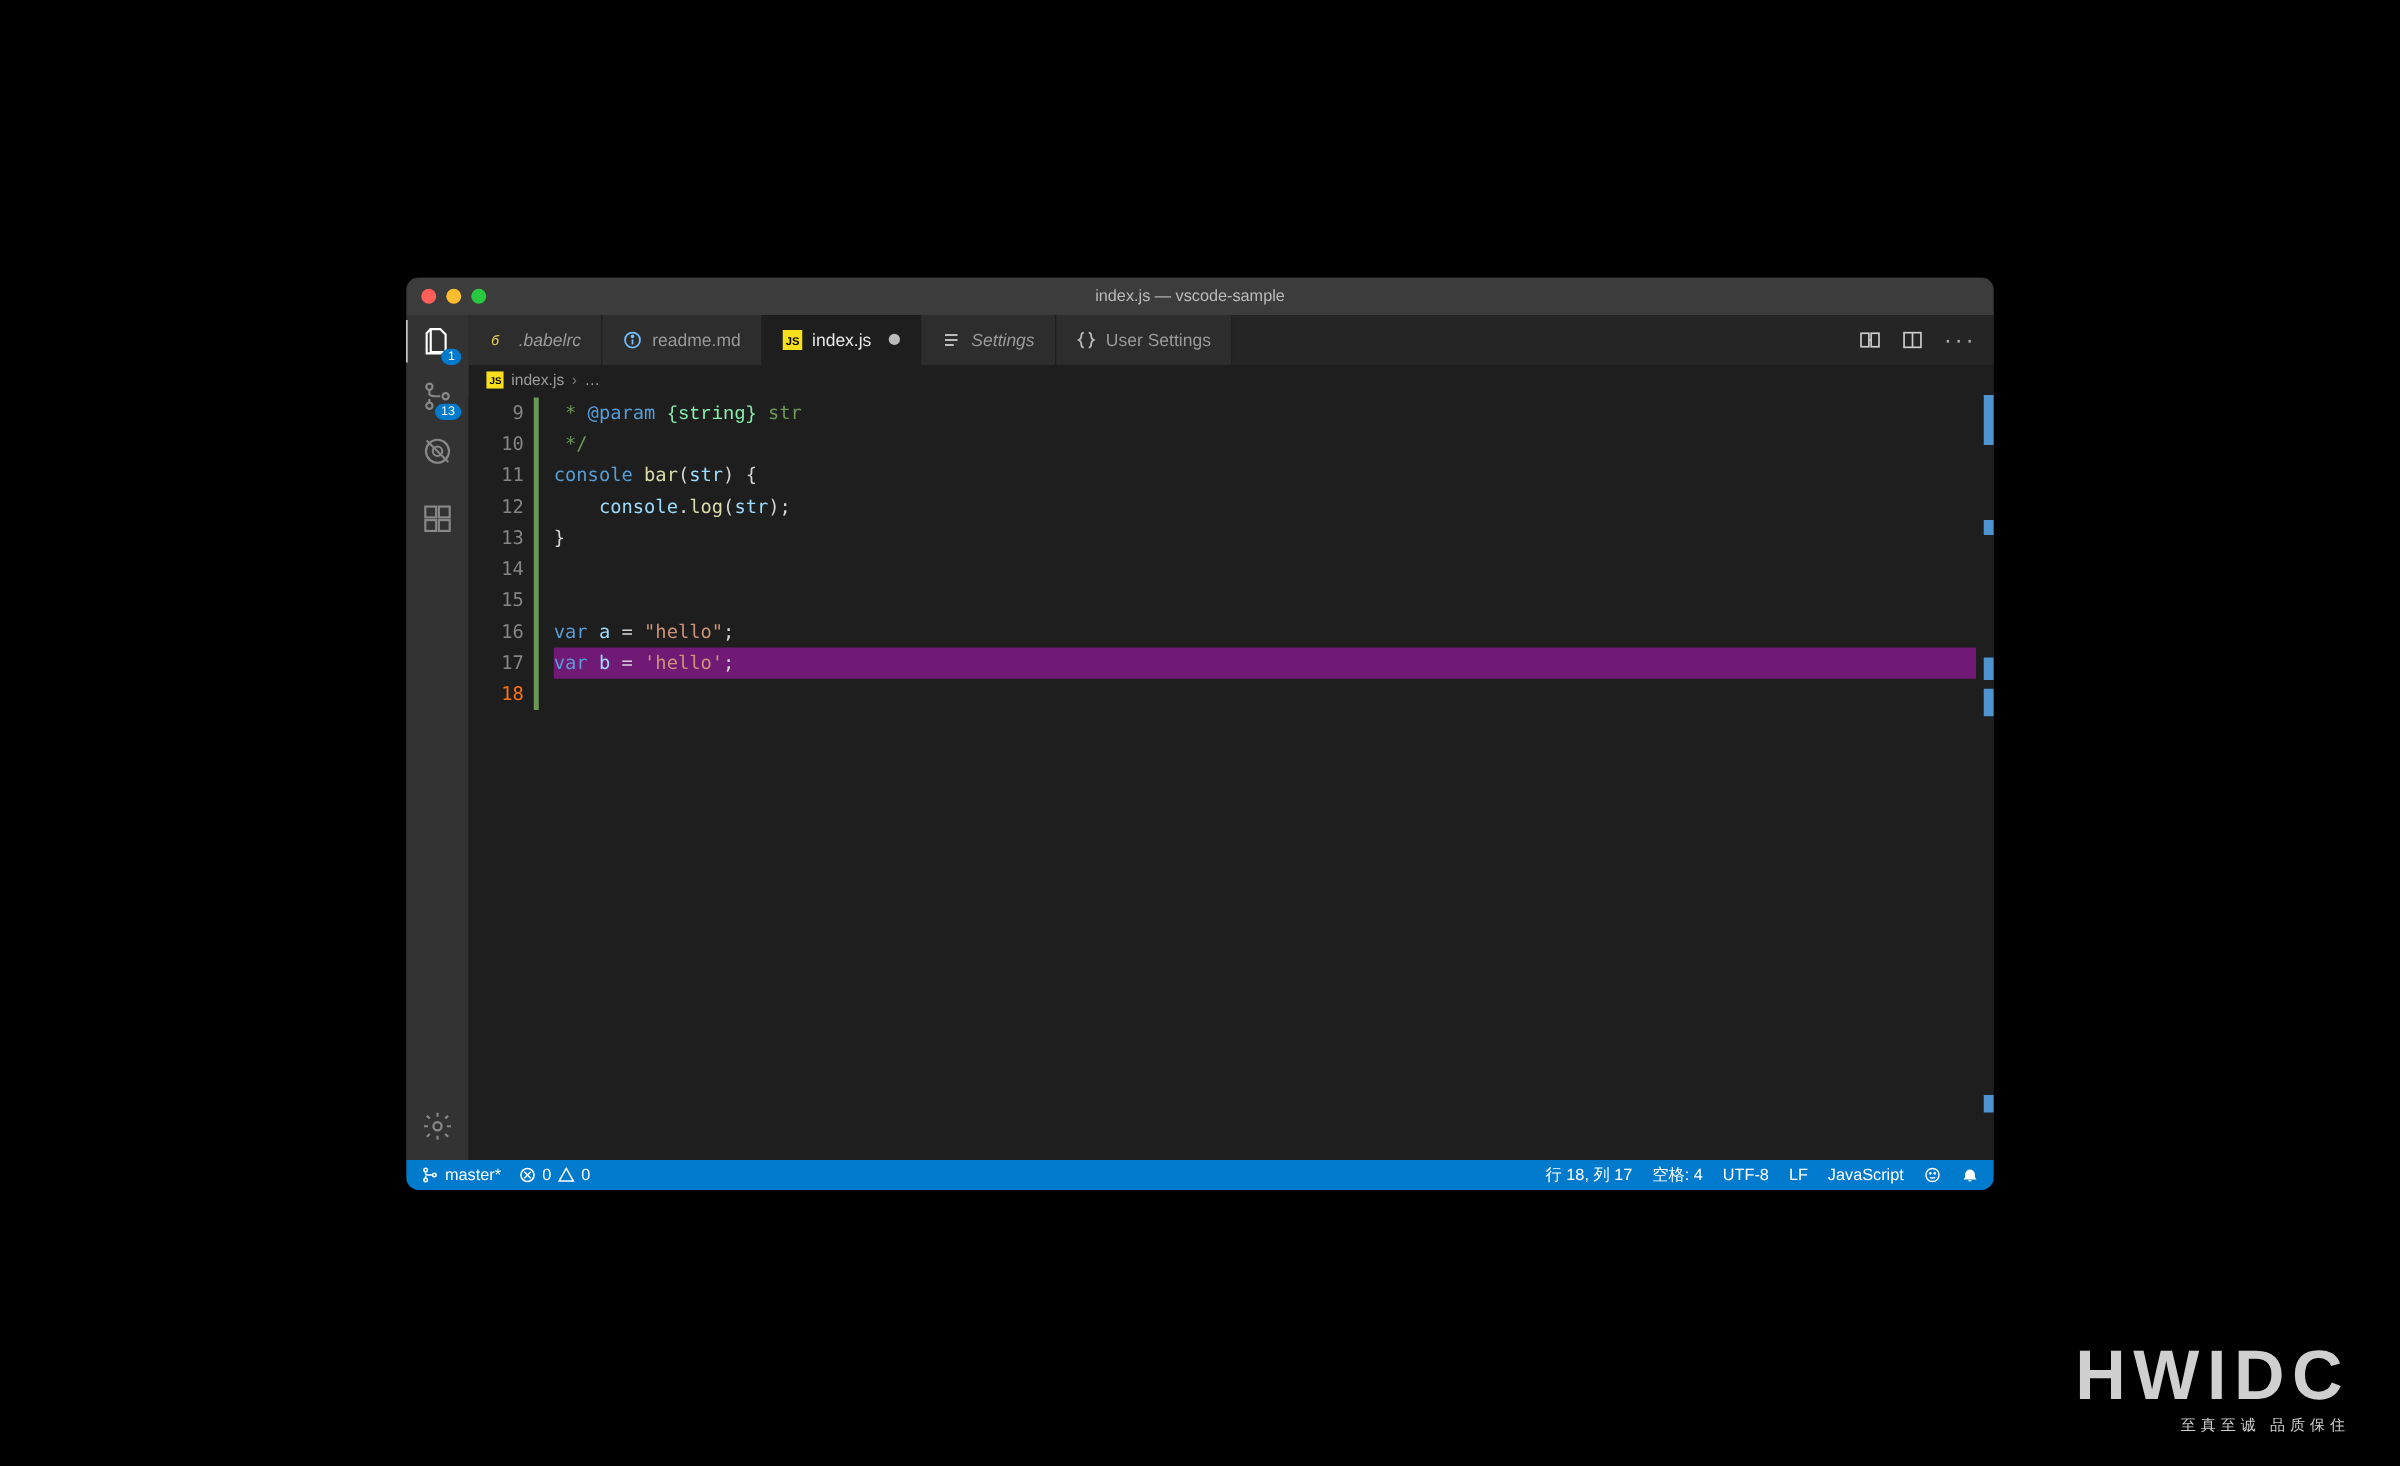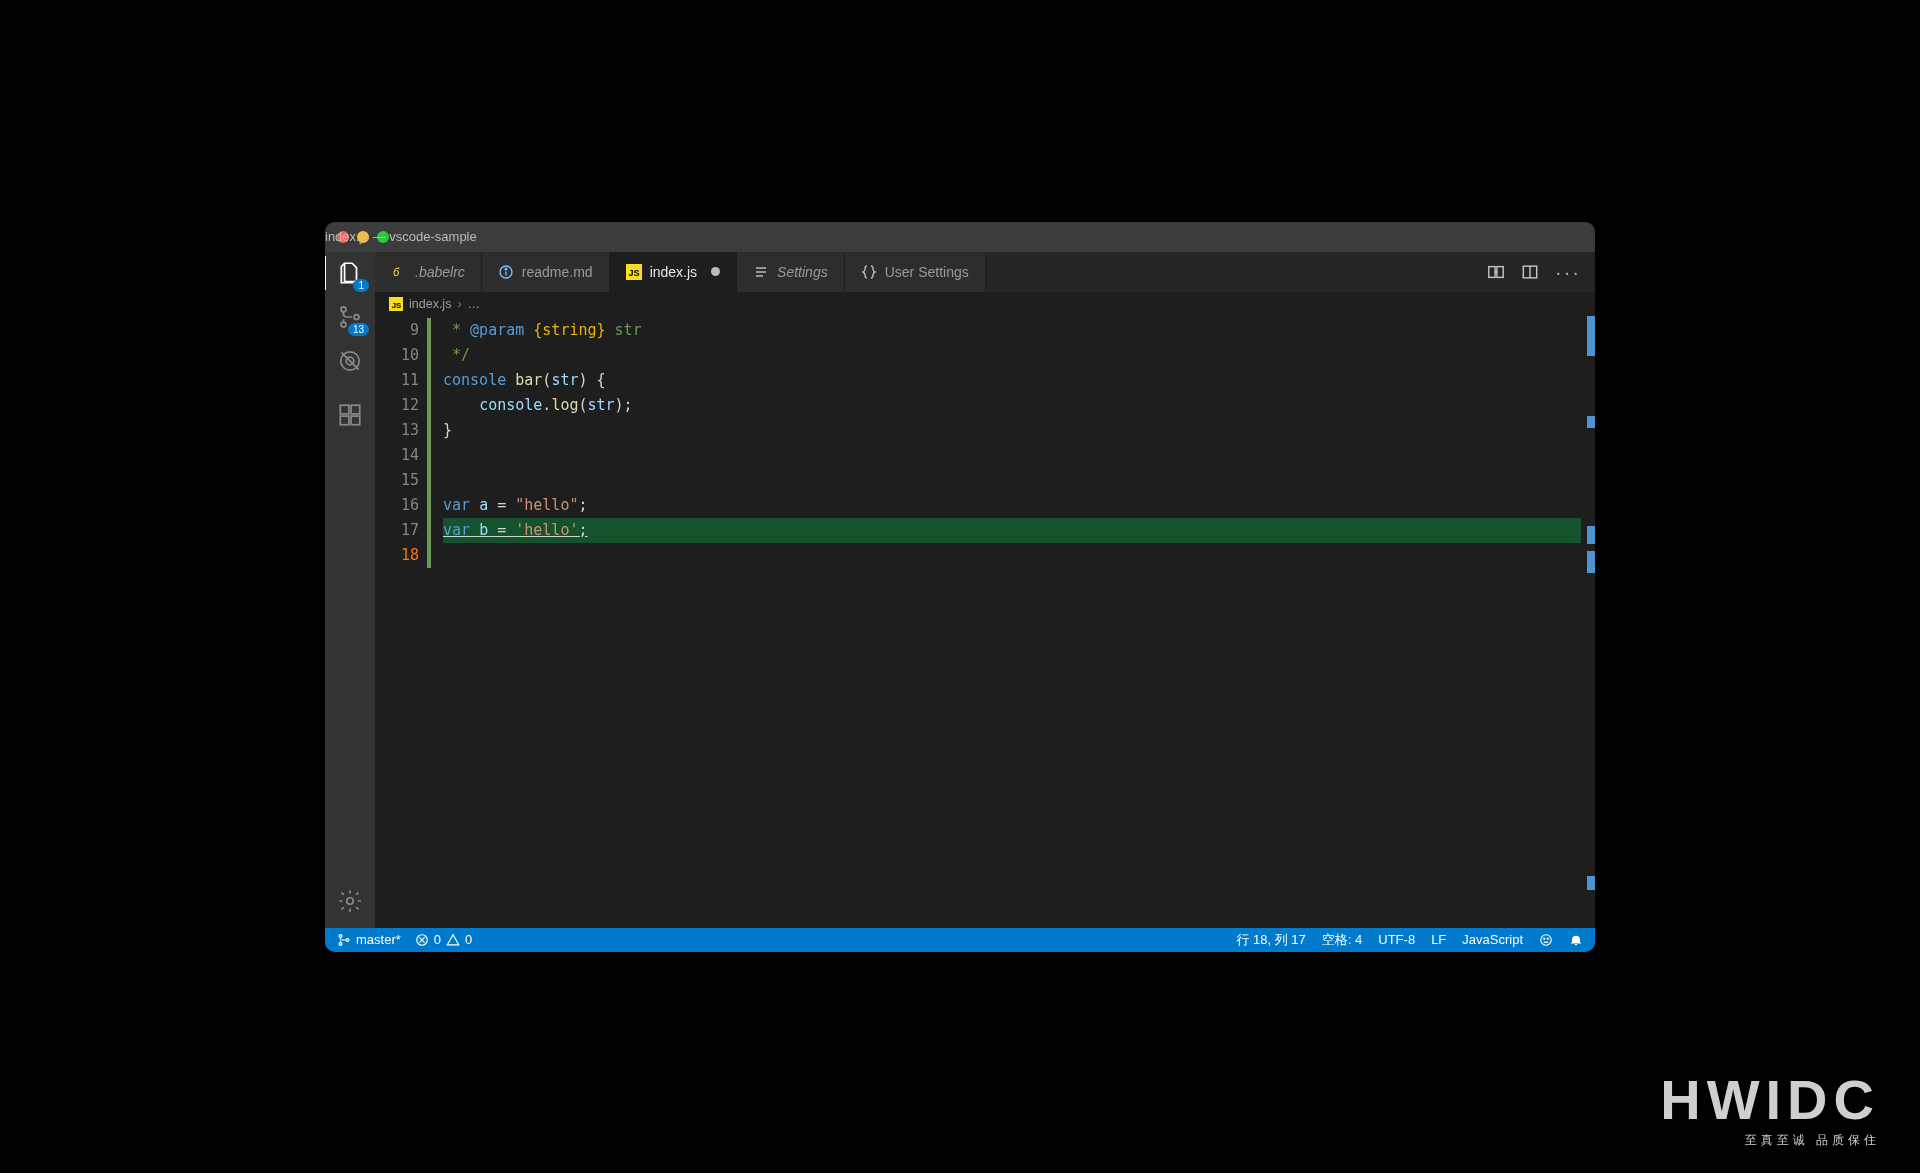--- a/index.html
+++ b/index.html
@@ -23,21 +23,21 @@
     height:30px;
     background:#3c3c3c;
     display:flex; align-items:center;
     position:relative;
     font-size:13px;
     color:#bbb;
   }
   .traffic { display:flex; gap:8px; margin-left:12px; }
   .tl { width:12px; height:12px; border-radius:50%; }
   .tl.red{background:#ff5f57;} .tl.yellow{background:#febc2e;} .tl.green{background:#28c840;}
-  .title-text { position:absolute; left:0; right:16px; pointer-events:none;}
+  .title-text { position:absolute; left:0; right:16px; text-align:center; pointer-events:none;}
   
   .main { flex:1; display:flex; min-height:0;}
   .activitybar {
     width:50px; background:#333333;
     display:flex; flex-direction:column; align-items:center;
     padding-top:8px; gap:18px;
     position:relative;
   }
   .activitybar .act-item { position:relative; color:#888; cursor:pointer;}
   .activitybar .act-item.active { color:#fff; }
@@ -85,25 +85,25 @@
   .gutter{
     width:52px; text-align:right; color:#858585; padding:2px 8px 0 0;
     user-select:none; background:#1e1e1e;
   }
   .gutter div{ height:25px; line-height:25px;}
   .gutter .cur{ color:#f97316; }
   .diffbar{ width:4px; position:relative;}
   .diffstrip{position:absolute; left:0; width:4px; background:#6a9955;}
   .code{ flex:1; padding:2px 0 0 12px; color:#d4d4d4; position:relative;}
   .codeline{ height:25px; line-height:25px; white-space:pre; }
-  .codeline.current{ background:#14532d;text-decoration:underline;}
+  .codeline.current{ background:#701a75;}
   
   .c-comment{color:#6a9955;}
   .c-jsdoc-tag{color:#569cd6;}
-  .c-jsdoc-type{color:#eab308;}
+  .c-jsdoc-type{color:#86efac;font-family:Liberation Mono, monospace;}
   .c-key{color:#569cd6;}
   .c-func{color:#dcdcaa;}
   .c-param{color:#9cdcfe;}
   .c-str{color:#ce9178;}
   .c-var{color:#9cdcfe;}
   
   .ovruler{ width:14px; background:#1e1e1e; position:relative;}
   .ovmark{ position:absolute; right:0; width:8px; background:#4d94d1;}
   
   .statusbar{

